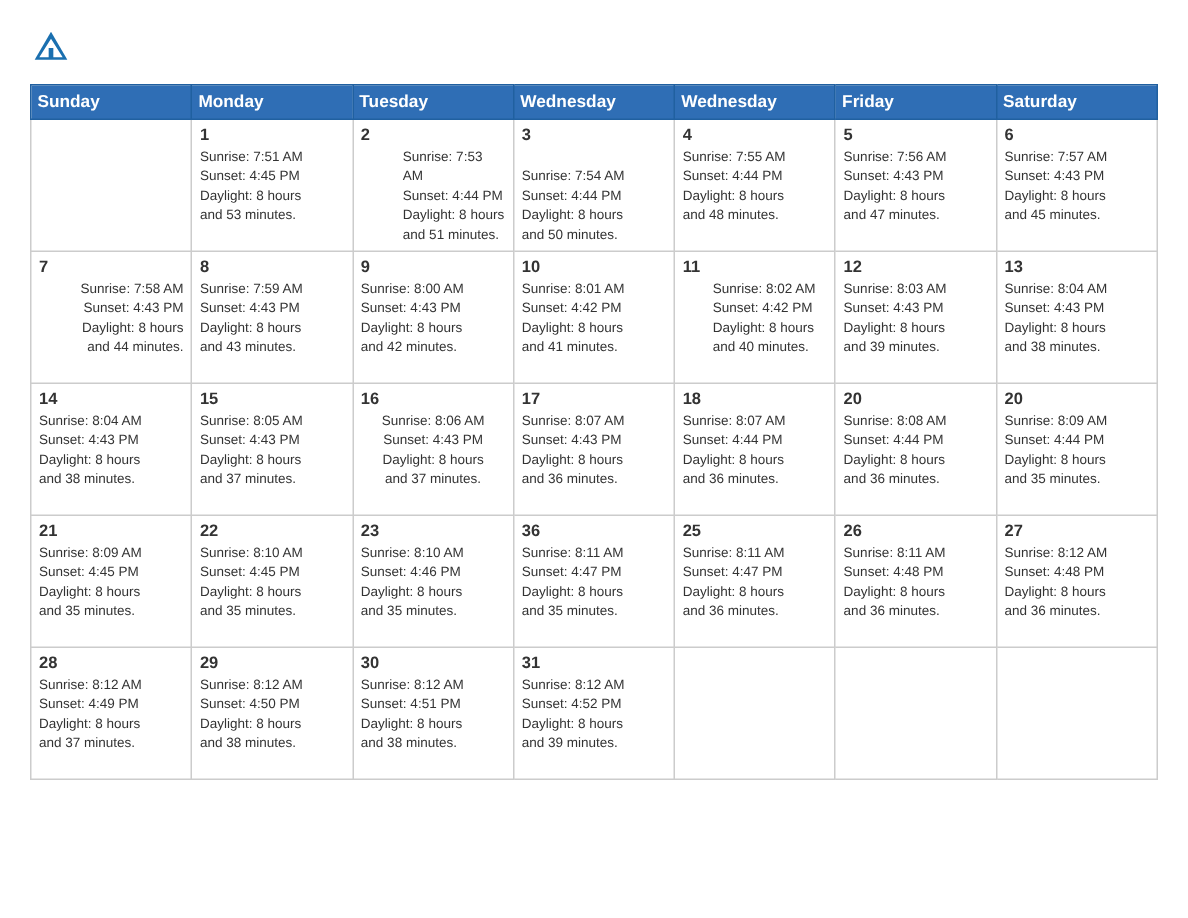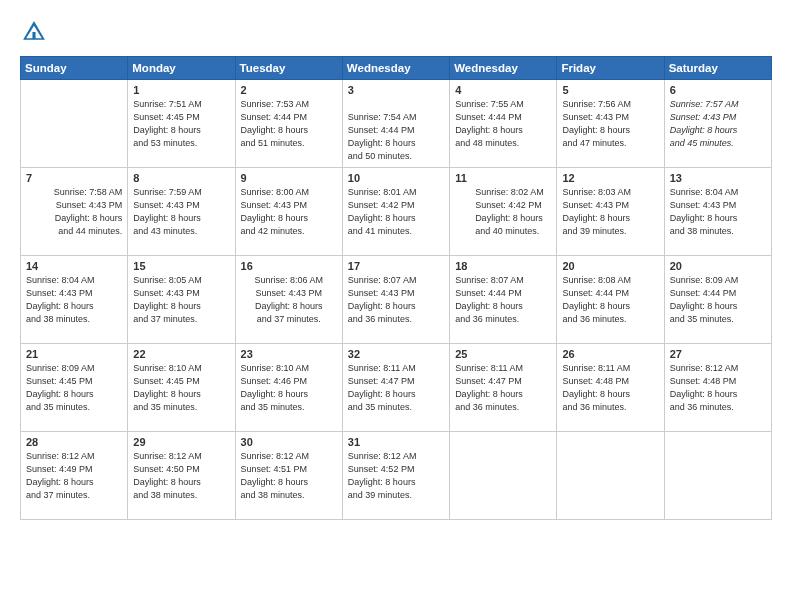--- a/index.html
+++ b/index.html
@@ -133,21 +133,21 @@
           <td class="empty"></td>
           <td>
             <span class="day-num">1</span>
             <div class="day-info" style="white-space: pre-line;">Sunrise: 7:51 AM
 Sunset: 4:45 PM
 Daylight: 8 hours
 and 53 minutes.</div>
           </td>
           <td>
             <span class="day-num">2</span>
-            <div class="day-info" style="white-space: pre-line;">Sunrise: 7:53 AM
+            <div class="day-info" style="white-space: pre-line; margin-left: 28px;">Sunrise: 7:53 AM
 Sunset: 4:44 PM
 Daylight: 8 hours
 and 51 minutes.</div>
           </td>
           <td>
             <span class="day-num">3</span>
             <div class="day-info" style="white-space: pre-line; margin-top: 15px;">Sunrise: 7:54 AM
 Sunset: 4:44 PM
 Daylight: 8 hours
 and 50 minutes.</div>
@@ -161,21 +161,21 @@
           </td>
           <td>
             <span class="day-num">5</span>
             <div class="day-info" style="white-space: pre-line;">Sunrise: 7:56 AM
 Sunset: 4:43 PM
 Daylight: 8 hours
 and 47 minutes.</div>
           </td>
           <td>
             <span class="day-num">6</span>
-            <div class="day-info" style="white-space: pre-line; font-style: italic;">Sunrise: 7:57 AM
+            <div class="day-info" style="white-space: pre-line;">Sunrise: 7:57 AM
 Sunset: 4:43 PM
 Daylight: 8 hours
 and 45 minutes.</div>
           </td>
         </tr>
         <tr>
           <td>
             <span class="day-num">7</span>
             <div class="day-info" style="white-space: pre-line; text-align: right;">Sunrise: 7:58 AM
 Sunset: 4:43 PM
@@ -292,21 +292,21 @@
 and 35 minutes.</div>
           </td>
           <td>
             <span class="day-num">23</span>
             <div class="day-info" style="white-space: pre-line;">Sunrise: 8:10 AM
 Sunset: 4:46 PM
 Daylight: 8 hours
 and 35 minutes.</div>
           </td>
           <td>
-            <span class="day-num">32</span>
+            <span class="day-num">36</span>
             <div class="day-info" style="white-space: pre-line;">Sunrise: 8:11 AM
 Sunset: 4:47 PM
 Daylight: 8 hours
 and 35 minutes.</div>
           </td>
           <td>
             <span class="day-num">25</span>
             <div class="day-info" style="white-space: pre-line;">Sunrise: 8:11 AM
 Sunset: 4:47 PM
 Daylight: 8 hours

